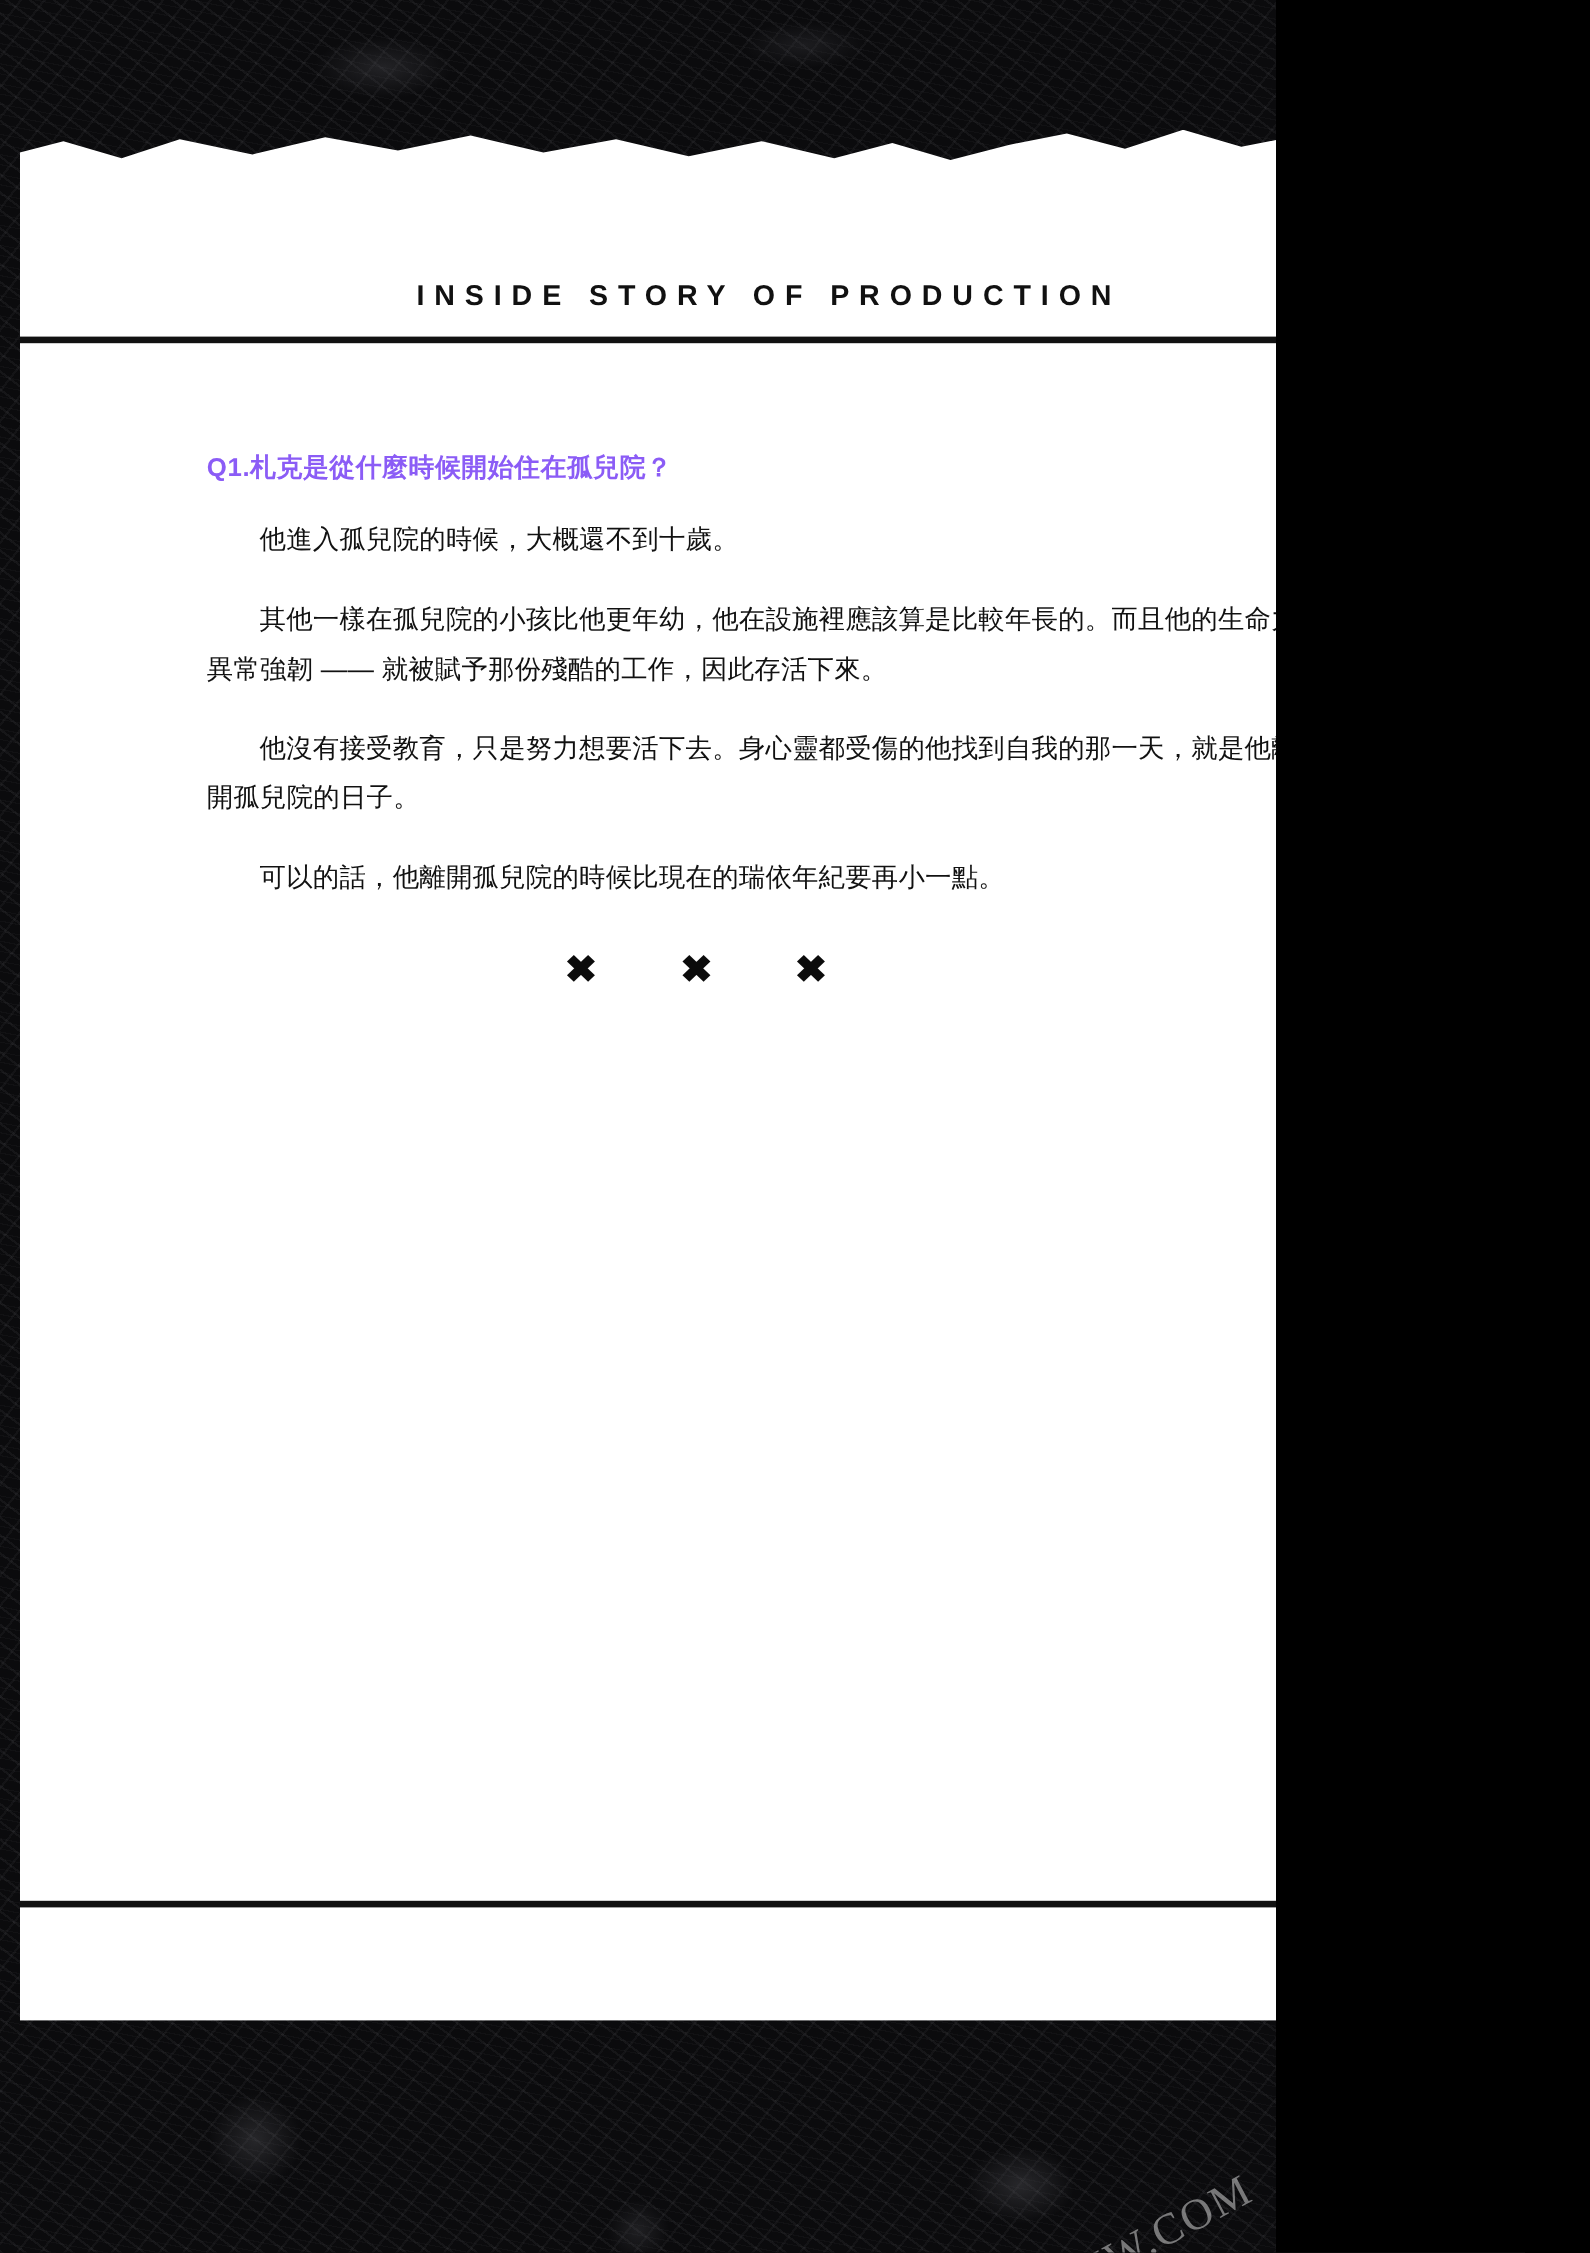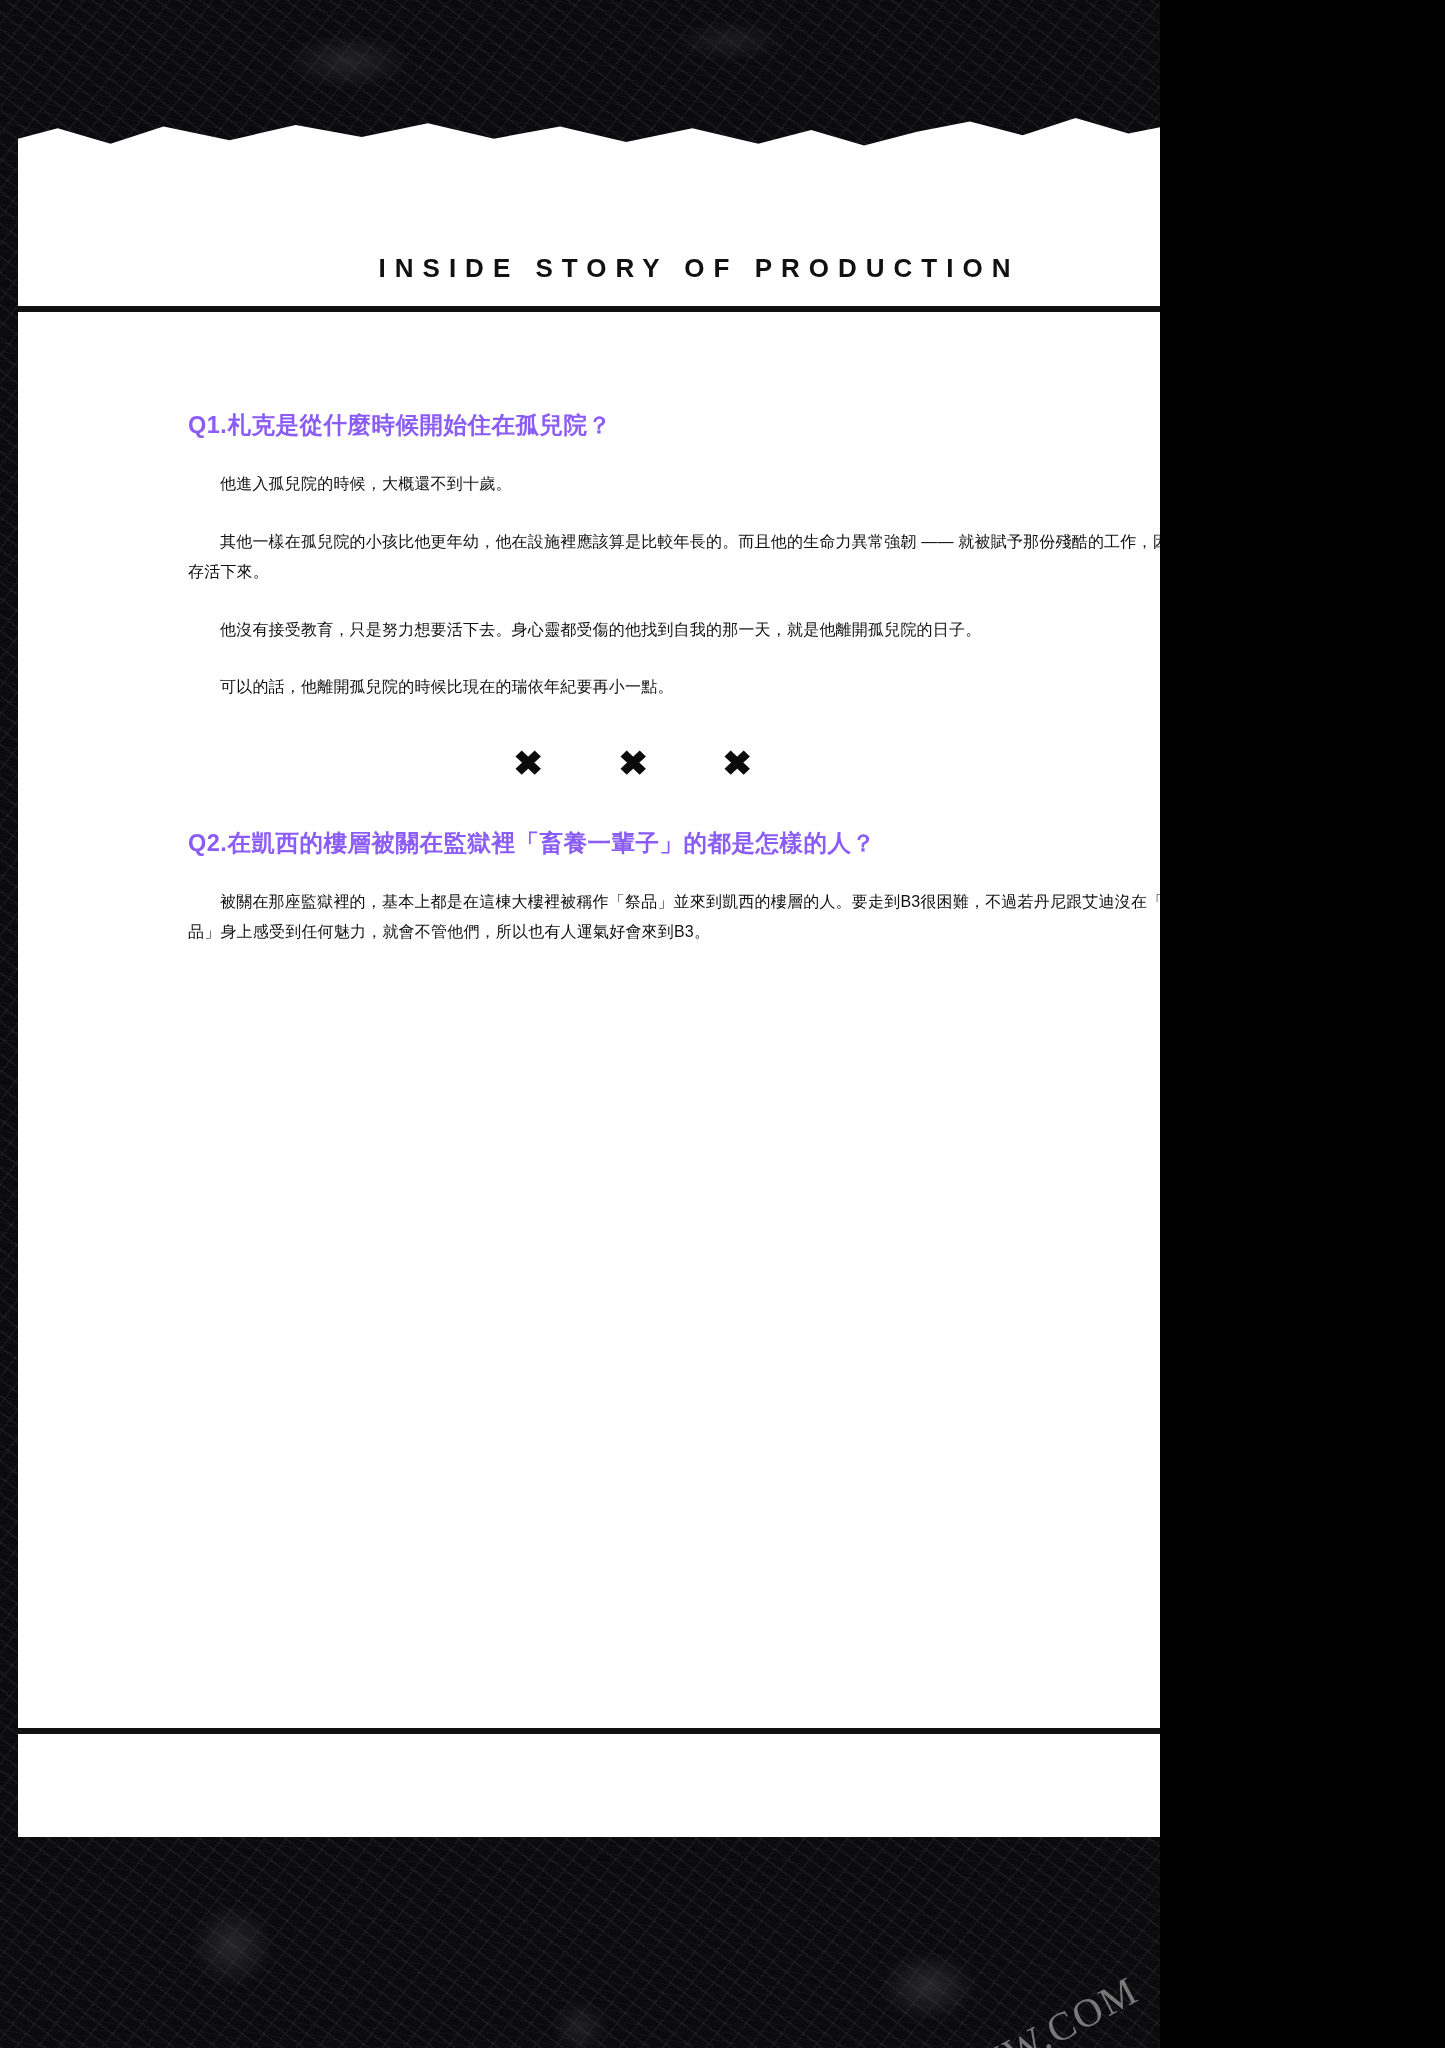--- a/index.html
+++ b/index.html
@@ -109,21 +109,21 @@
     color: #8b5cf6;
     font-weight: 700;
     font-size: 23.5px;
     line-height: 1.5;
     letter-spacing: 0.5px;
     margin: 0 0 26px 0;
   }
 
   p.para {
     color: #111;
-    font-size: 16px;
+    font-size: 24px;
     line-height: 1.86;
     margin: 0 0 28px 0;
     text-indent: 2em;
     letter-spacing: 0.2px;
   }
 
   .divider {
     display: flex;
     justify-content: center;
     gap: 76px;
@@ -181,24 +181,20 @@
       <p class="para">其他一樣在孤兒院的小孩比他更年幼，他在設施裡應該算是比較年長的。而且他的生命力異常強韌 —— 就被賦予那份殘酷的工作，因此存活下來。</p>
       <p class="para">他沒有接受教育，只是努力想要活下去。身心靈都受傷的他找到自我的那一天，就是他離開孤兒院的日子。</p>
       <p class="para">可以的話，他離開孤兒院的時候比現在的瑞依年紀要再小一點。</p>
 
       <div class="divider">
         <span class="x">✖</span>
         <span class="x">✖</span>
         <span class="x">✖</span>
       </div>
 
-      <div class="sec2">
-        <h2 class="q-head">Q2.在凱西的樓層被關在監獄裡「畜養一輩子」的都是怎樣的人？</h2>
-        <p class="para">被關在那座監獄裡的，基本上都是在這棟大樓裡被稱作「祭品」並來到凱西的樓層的人。要走到B3很困難，不過若丹尼跟艾迪沒在「祭品」身上感受到任何魅力，就會不管他們，所以也有人運氣好會來到B3。</p>
-      </div>
 
     </div>
 
     <div class="rule-bottom"></div>
   </div>
 
   <div class="watermark">ZEROBYW.COM</div>
 
 </div>
 

